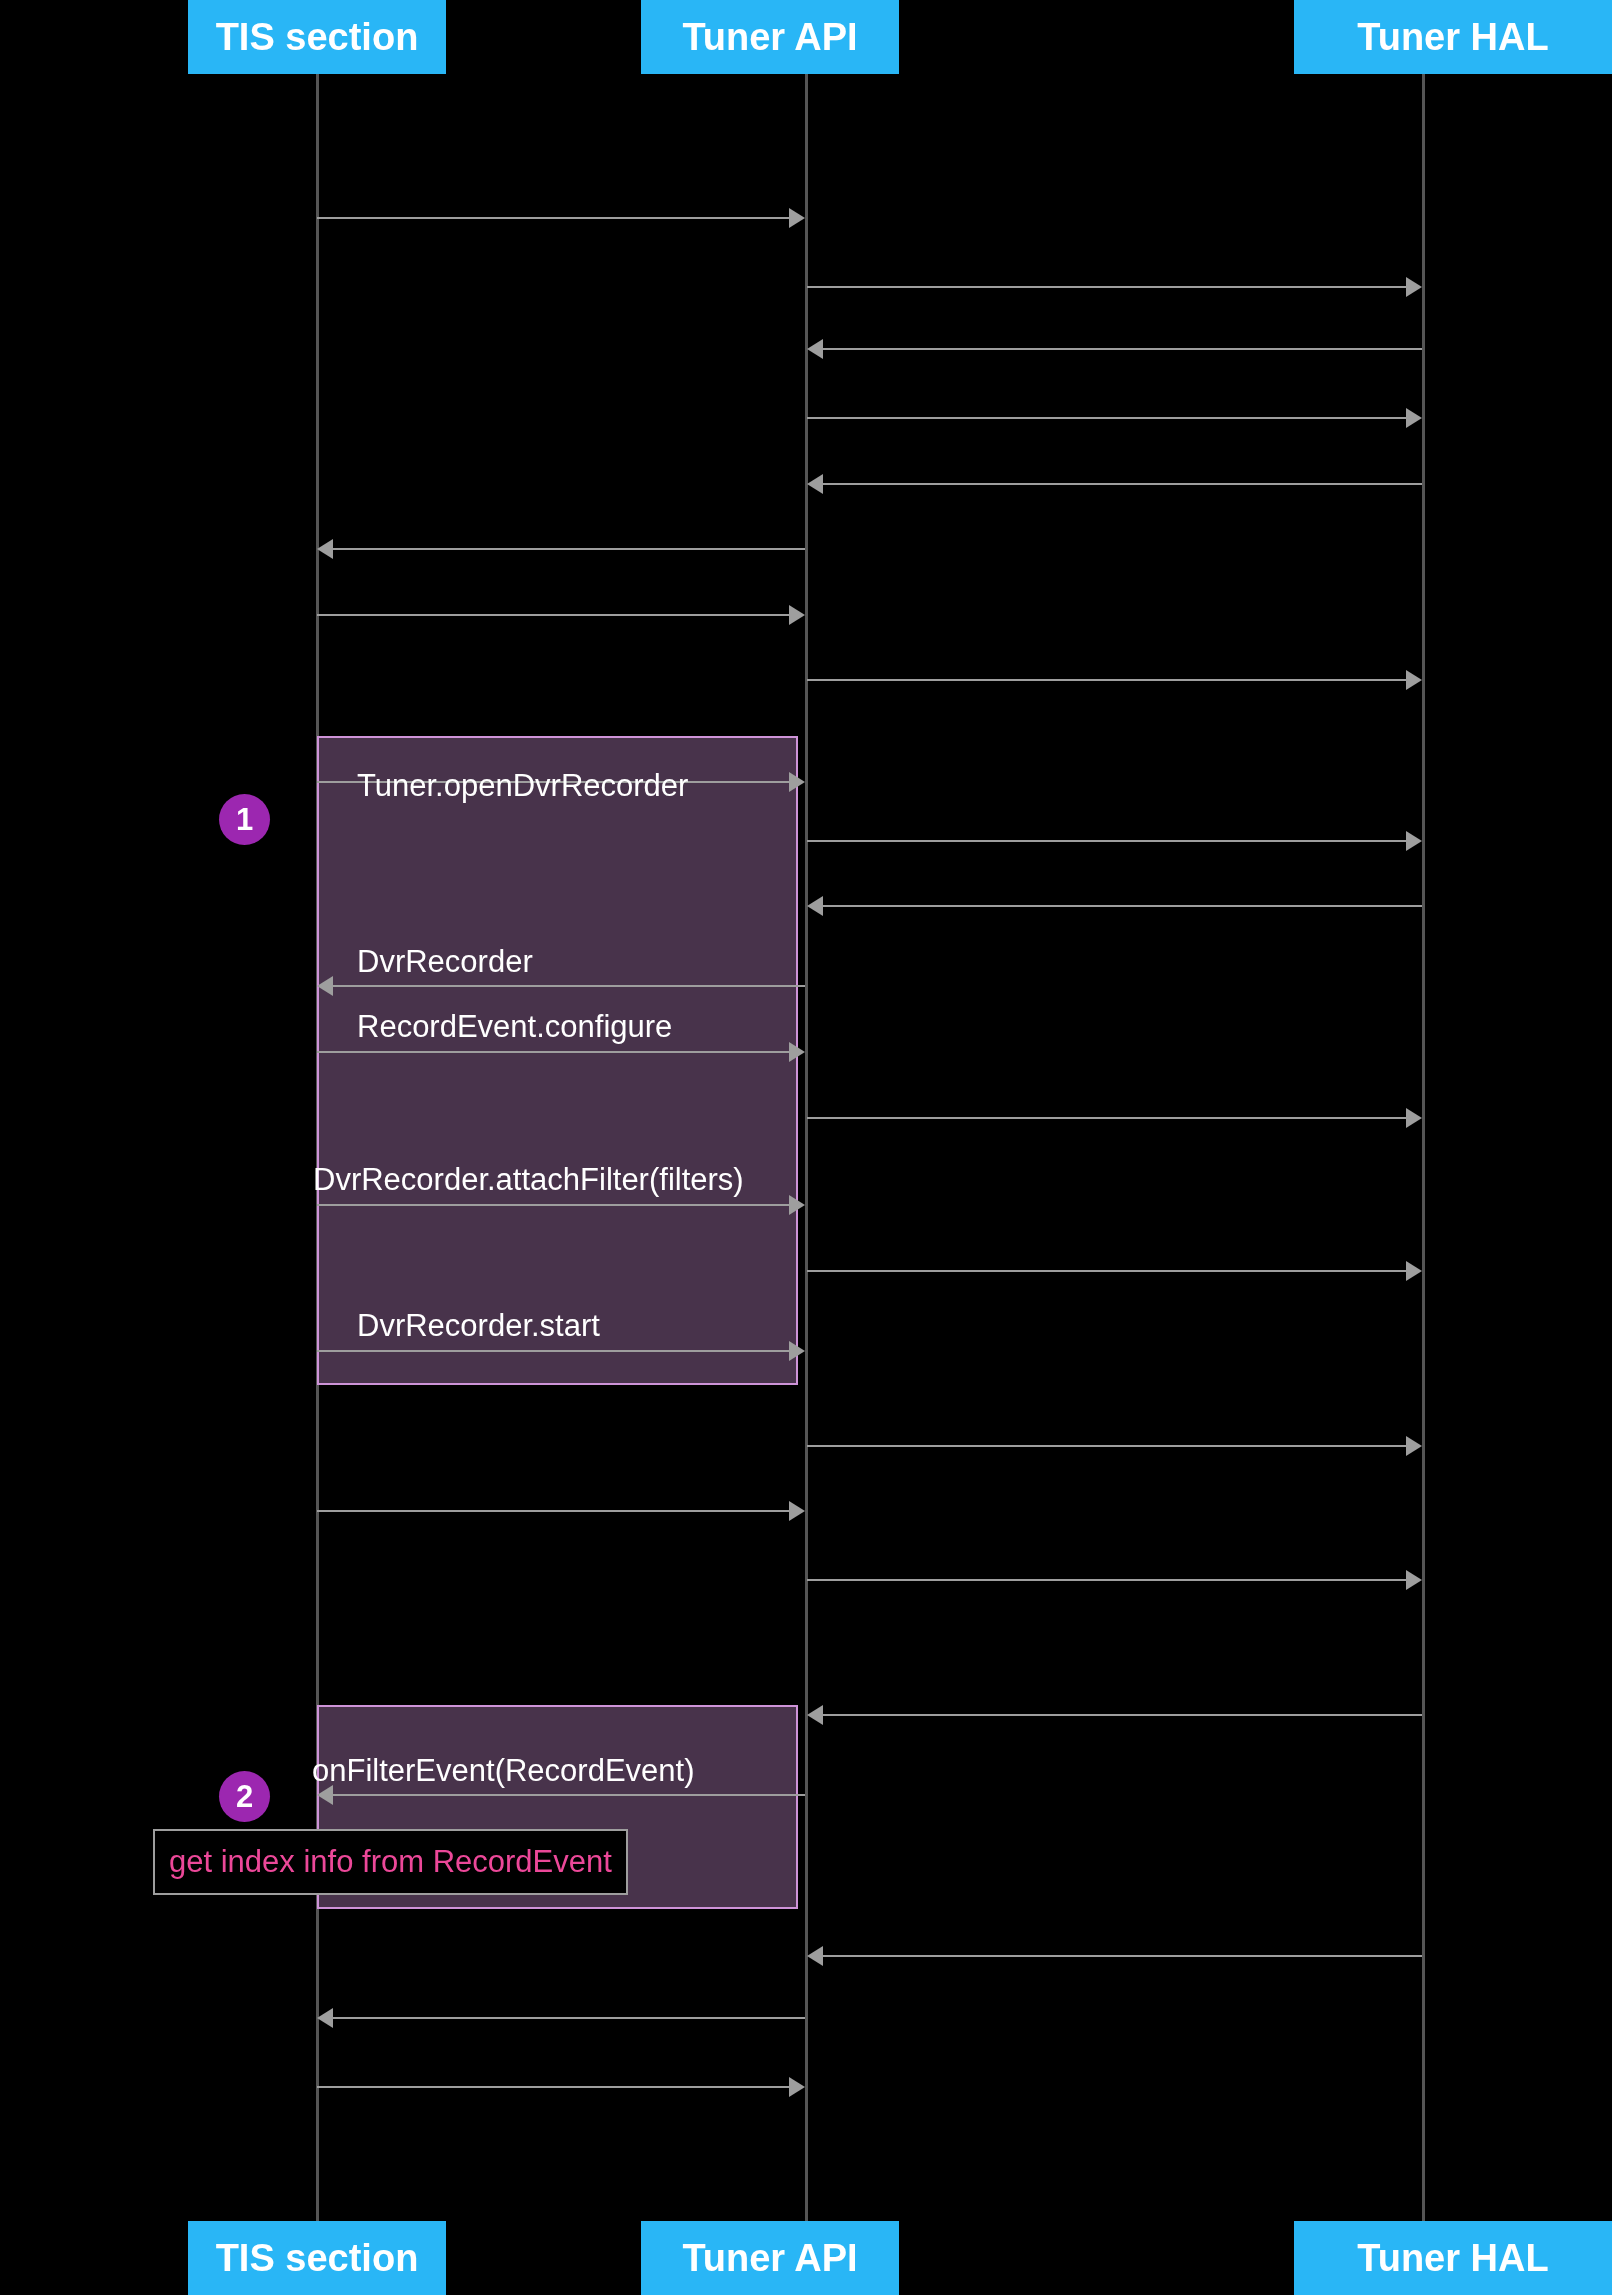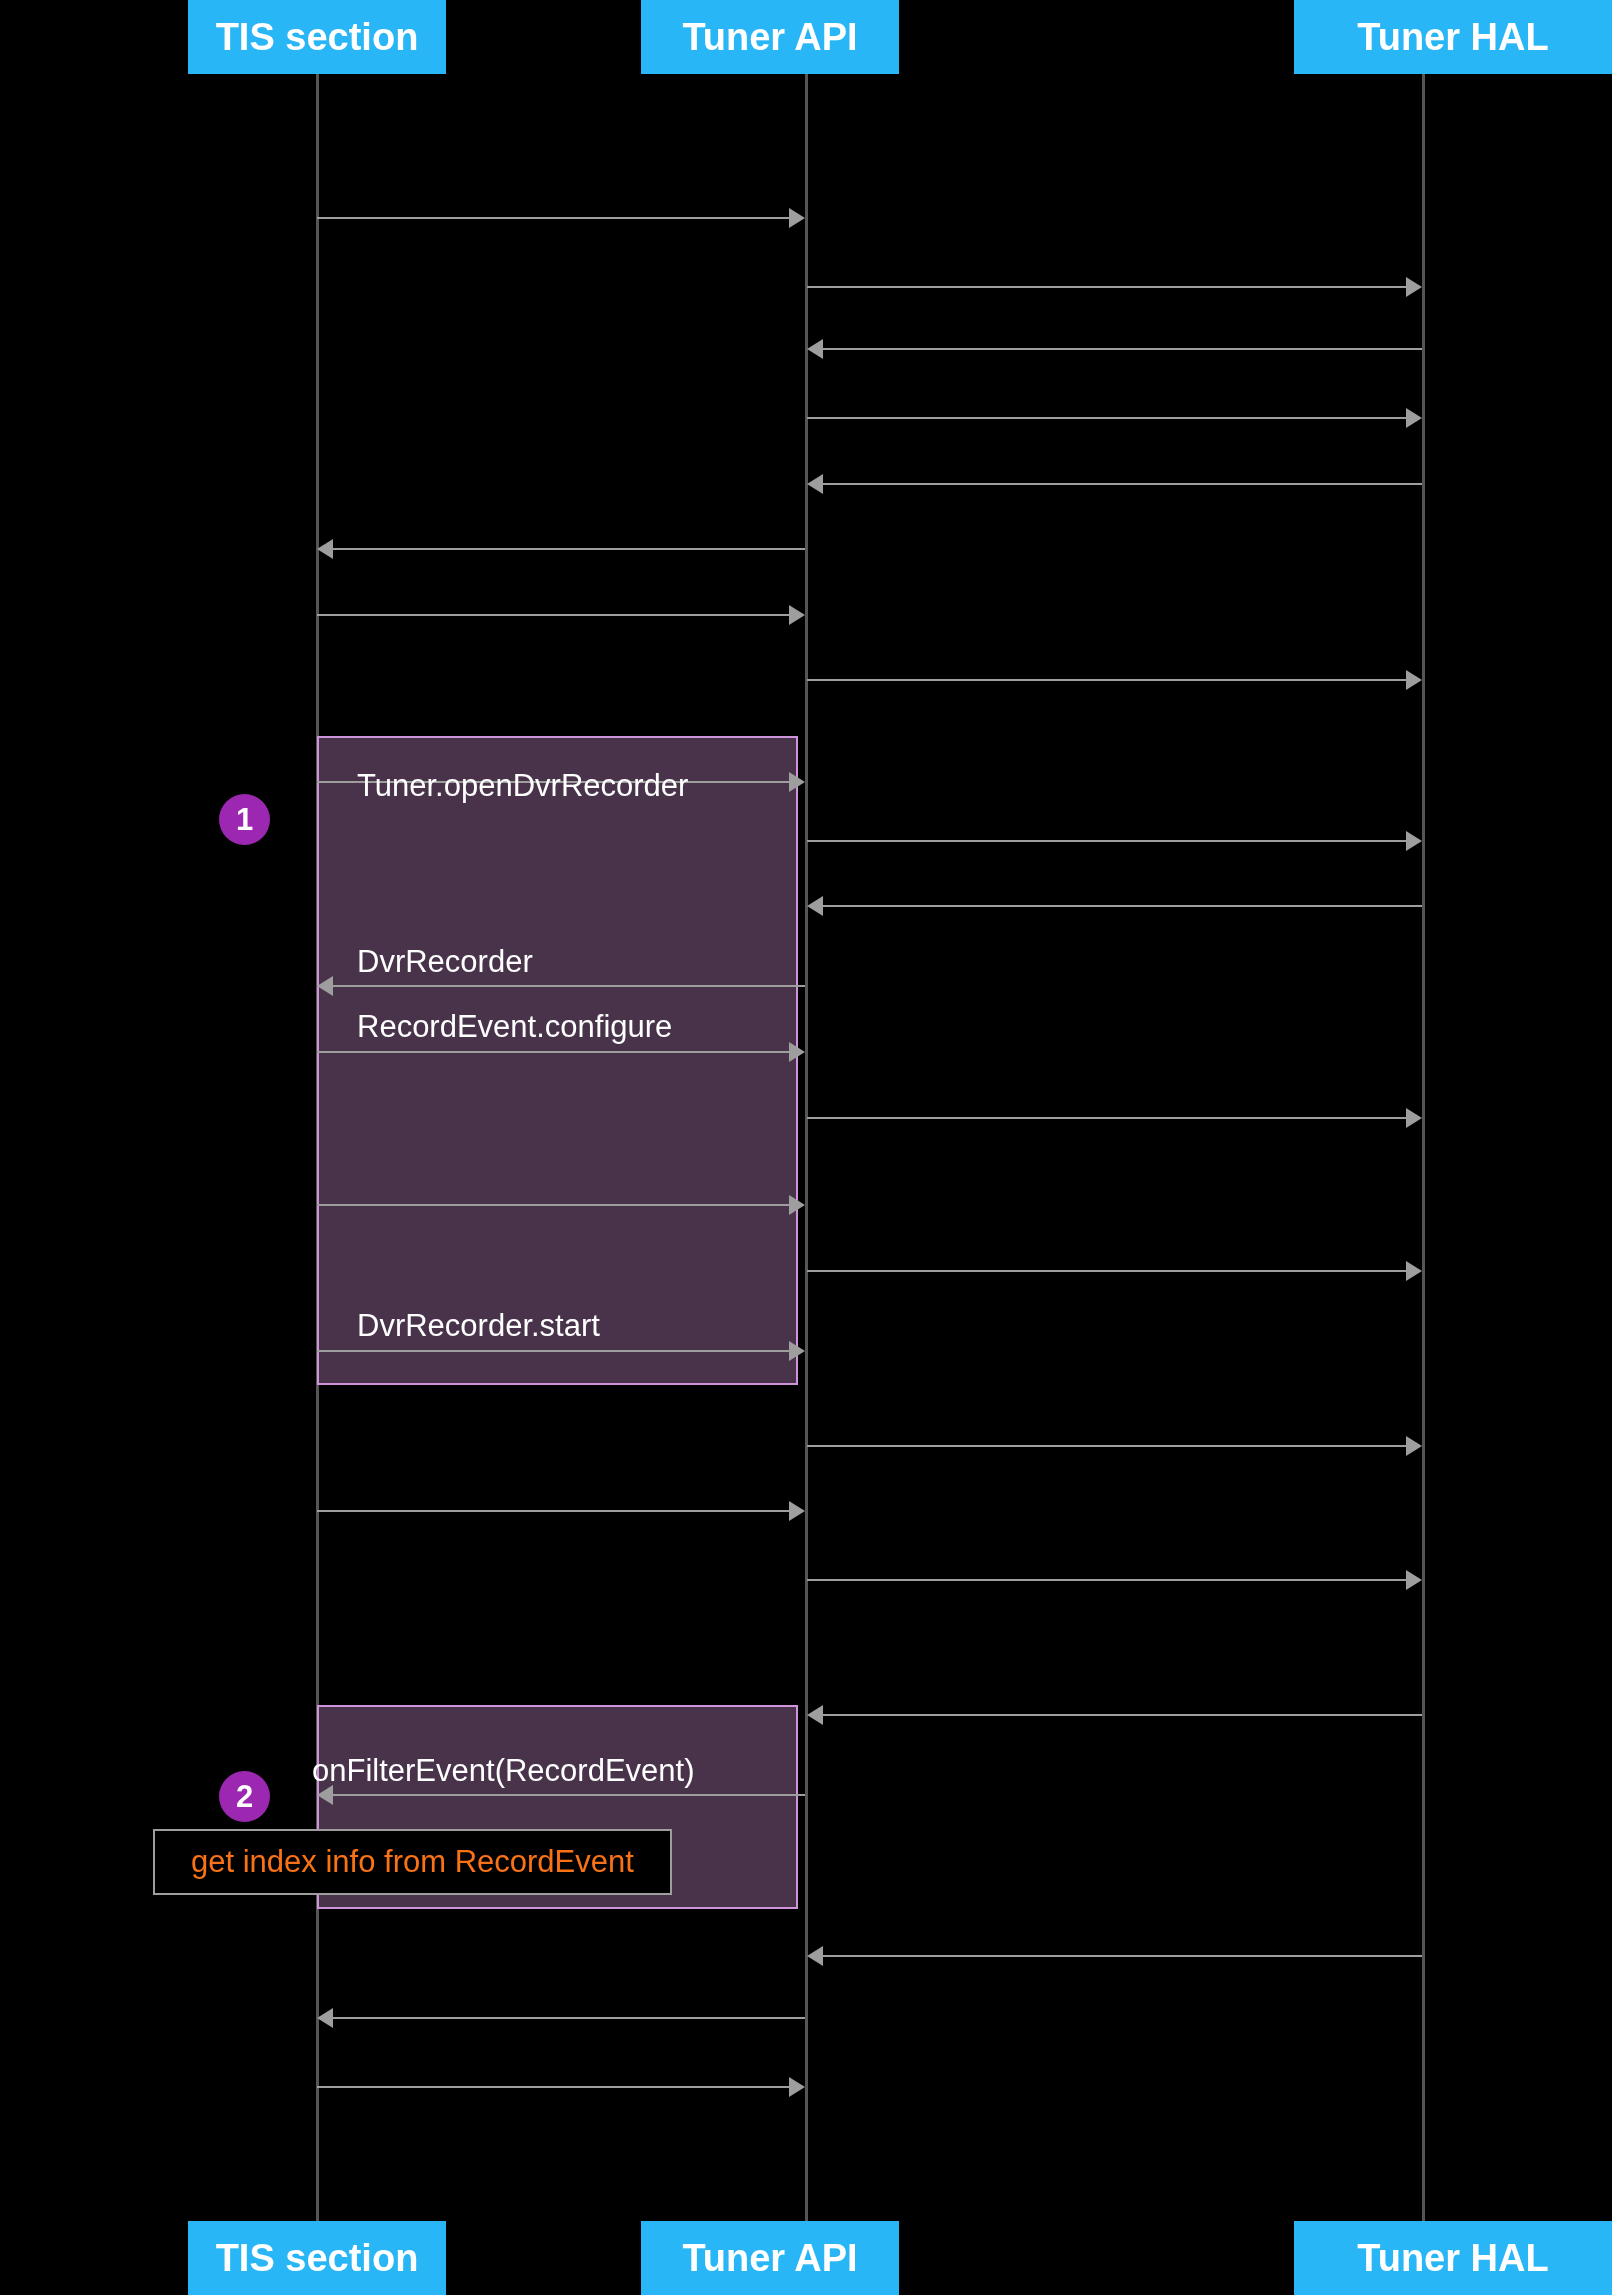--- a/index.html
+++ b/index.html
@@ -107,23 +107,23 @@
       font-size: 31px;
       font-weight: bold;
       z-index: 10;
     }
 
     
     .note-box {
       position: absolute;
       border: 2.2px solid #9e9e9e;
       background: #000;
-      color: #f97316;
+      color: #ec4899;
       font-size: 31px;
-      padding: 13px 36px;
+      padding: 13px 14px;
       white-space: nowrap;
     }
   </style>
 </head>
 <body>
 
 <div class="diagram-container">
 
   <div class="lifeline-line" style="left: 316px;"></div>
   <div class="lifeline-line" style="left: 805px;"></div>
@@ -234,20 +234,21 @@
 
   <div style="position:absolute; top:1108px; left:807px; display:flex; align-items:center;">
     <div class="arrow-line" style="width:599px;"></div>
     <div class="arrow-head-right"></div>
   </div>
 
   <div style="position:absolute; top:1195px; left:317px; display:flex; align-items:center;">
     <div class="arrow-line" style="width:472px;"></div>
     <div class="arrow-head-right"></div>
   </div>
+  <div class="arrow-label" style="top:1162px; left:313px;">DvrRecorder.attachFilter(filters)</div>
 
   <div style="position:absolute; top:1261px; left:807px; display:flex; align-items:center;">
     <div class="arrow-line" style="width:599px;"></div>
     <div class="arrow-head-right"></div>
   </div>
 
   <div style="position:absolute; top:1341px; left:317px; display:flex; align-items:center;">
     <div class="arrow-line" style="width:472px;"></div>
     <div class="arrow-head-right"></div>
   </div>

